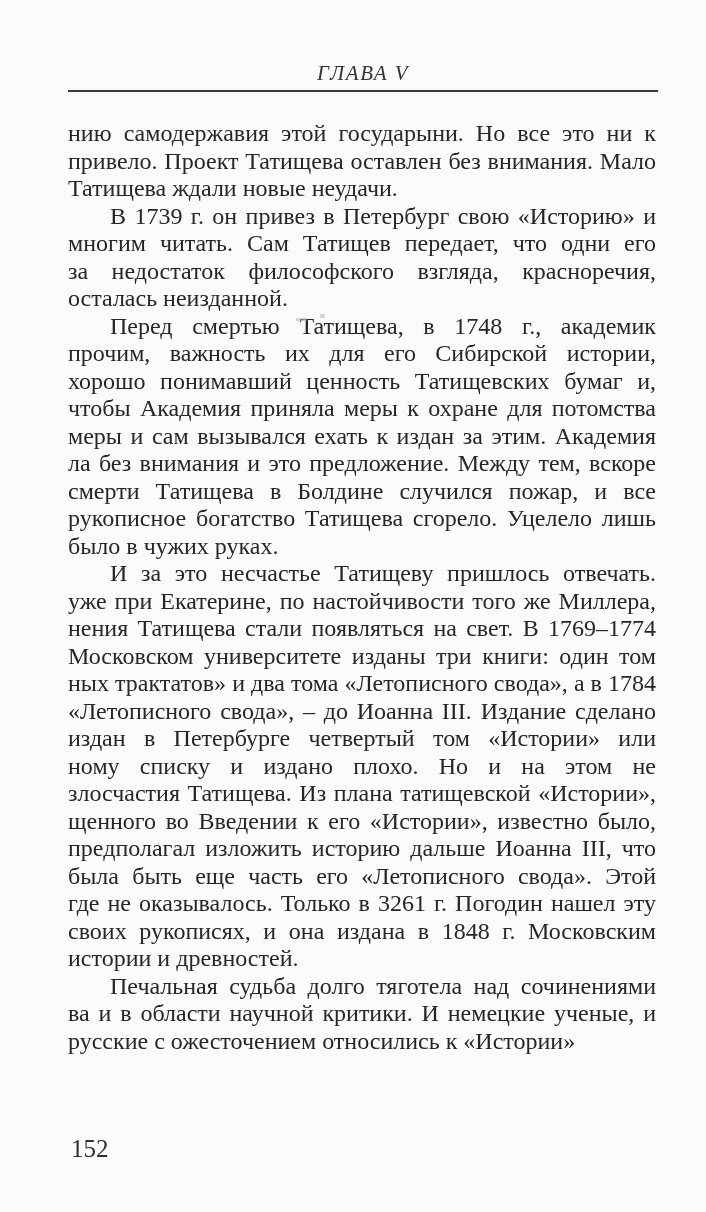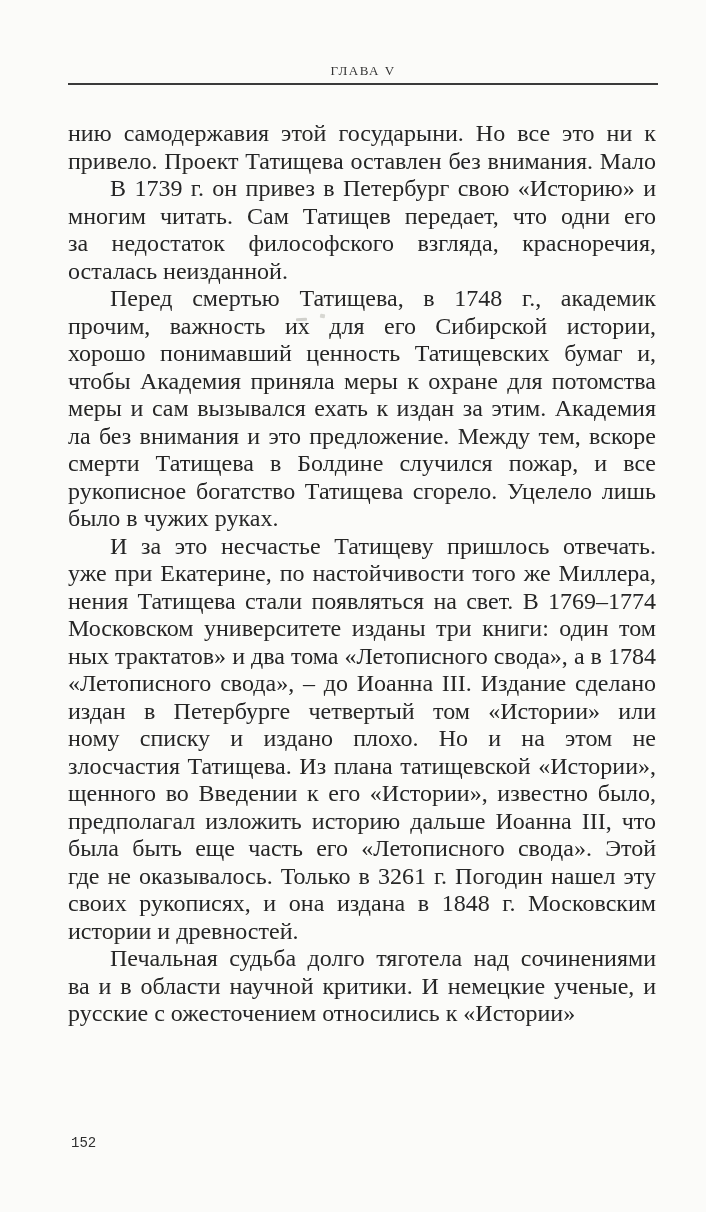--- a/index.html
+++ b/index.html
@@ -18,21 +18,22 @@
   .running-head {
     position: absolute;
     left: 68px;
     top: 61px;
     width: 590px;
     text-align: center;
     border-bottom: 2px solid #3a3a3a;
     padding-bottom: 4px;
   }
   .chapter-title {
-    font-size: 13px;
+    font-style: italic;
+    font-size: 21px;
     letter-spacing: 1.5px;
     color: #333;
   }
   .text-block {
     position: absolute;
     left: 68px;
     top: 120px;
     width: 588px;
     font-size: 24px;
     line-height: 27.5px;
@@ -50,22 +51,22 @@
     text-align: left;
     text-align-last: left;
   }
   .line.ind {
     text-indent: 42px;
   }
   .folio {
     position: absolute;
     left: 71px;
     top: 1135px;
-    font-family: Liberation Mono, monospace;
-    font-size: 14px;
+    font-family: Liberation Serif, serif;
+    font-size: 25px;
     color: #2e2e2e;
     text-align: right;
   }
   
   .artifact {
     position: absolute;
     background: #b9b9b2;
     border-radius: 1px;
   }
   .artifact.a1 { left: 296px; top: 318px; width: 11px; height: 3px; transform: rotate(-3deg); opacity: .65; }
@@ -75,20 +76,21 @@
 <body>
 
 <div class="running-head">
   <span class="chapter-title">ГЛАВА V</span>
 </div>
 
 <main class="text-block">
   <div class="para">
     <div class="line">нию самодержавия этой государыни. Но все это ни к чему не</div>
     <div class="line">привело. Проект Татищева оставлен без внимания. Мало того,</div>
+    <div class="line last">Татищева ждали новые неудачи.</div>
   </div>
   <div class="para">
     <div class="line ind">В 1739 г. он привез в Петербург свою «Историю» и давал</div>
     <div class="line">многим читать. Сам Татищев передает, что одни его осуждали</div>
     <div class="line">за недостаток философского взгляда, красноречия, другие – за</div>
     <div class="line last">осталась неизданной.</div>
   </div>
   <div class="para">
     <div class="line ind">Перед смертью Татищева, в 1748 г., академик Миллер,</div>
     <div class="line">прочим, важность их для его Сибирской истории, хлопотал,</div>

